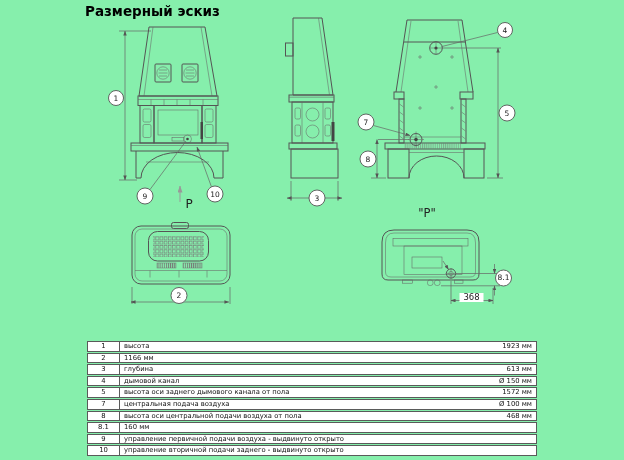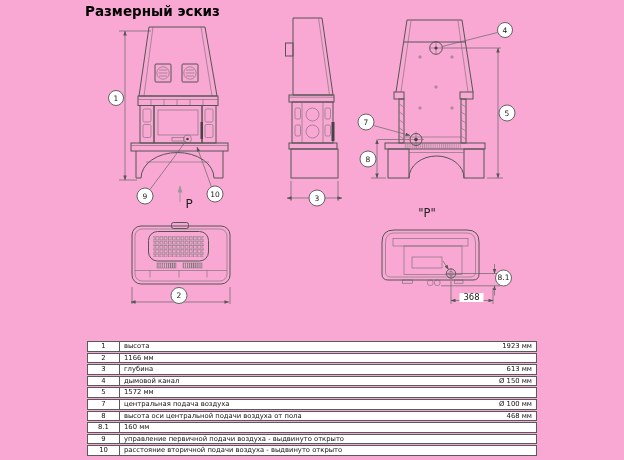--- a/index.html
+++ b/index.html
@@ -1,16 +1,16 @@
 <!DOCTYPE html>
 <html><head>
 <meta charset="utf-8">
 <style>
   html,body{margin:0;padding:0;background:#fff;}
-  .sheet{position:relative;width:624px;height:460px;background:#f9a8d4;overflow:hidden;
+  .sheet{position:relative;width:624px;height:460px;background:#86efac;overflow:hidden;
          font-family:"DejaVu Sans","Liberation Sans",sans-serif;color:#111;}
   .h-title{position:absolute;left:85px;top:3px;margin:0;font-size:13.5px;font-weight:bold;color:#000;}
   .h-title2{position:absolute;left:85px;top:321px;margin:0;font-size:13.5px;font-weight:bold;color:#000;}
   .drawing{position:absolute;left:0;top:0;}
   .info-table{position:absolute;left:87px;top:341px;width:450px;}
   .trow{display:flex;box-sizing:border-box;height:10.6px;border:1px solid #5a5a5a;margin-bottom:1px;
         font-size:6.8px;line-height:8.6px;color:#111;background:#fff;}
   .tnum{flex:none;width:31px;border-right:1px solid #5a5a5a;text-align:center;}
   .tdesc{flex:1;padding:0 4px;white-space:nowrap;overflow:hidden;}
   .tval{flex:none;padding:0 4px;text-align:left;white-space:nowrap;}
@@ -321,20 +321,21 @@
         <span class="tdesc">глубина</span>
         <span class="tval">613 мм</span>
       </div>
       <div class="trow">
         <span class="tnum">4</span>
         <span class="tdesc">дымовой канал</span>
         <span class="tval">Ø 150 мм</span>
       </div>
       <div class="trow">
         <span class="tnum">5</span>
+        <span class="tdesc">высота оси заднего дымового канала от пола</span>
         <span class="tval">1572 мм</span>
       </div>
       <div class="trow">
         <span class="tnum">7</span>
         <span class="tdesc">центральная подача воздуха</span>
         <span class="tval">Ø 100 мм</span>
       </div>
       <div class="trow">
         <span class="tnum">8</span>
         <span class="tdesc">высота оси центральной подачи воздуха от пола</span>
@@ -344,18 +345,18 @@
         <span class="tnum">8.1</span>
         <span class="tval">160 мм</span>
       </div>
       <div class="trow">
         <span class="tnum">9</span>
         <span class="tdesc">управление первичной подачи воздуха - выдвинуто открыто</span>
         <span class="tval"></span>
       </div>
       <div class="trow">
         <span class="tnum">10</span>
-        <span class="tdesc">расстояние вторичной подачи воздуха - выдвинуто открыто</span>
+        <span class="tdesc">управление вторичной подачи заднего - выдвинуто открыто</span>
         <span class="tval"></span>
       </div>
     </div>
 
 </div>
 
 </body></html>

